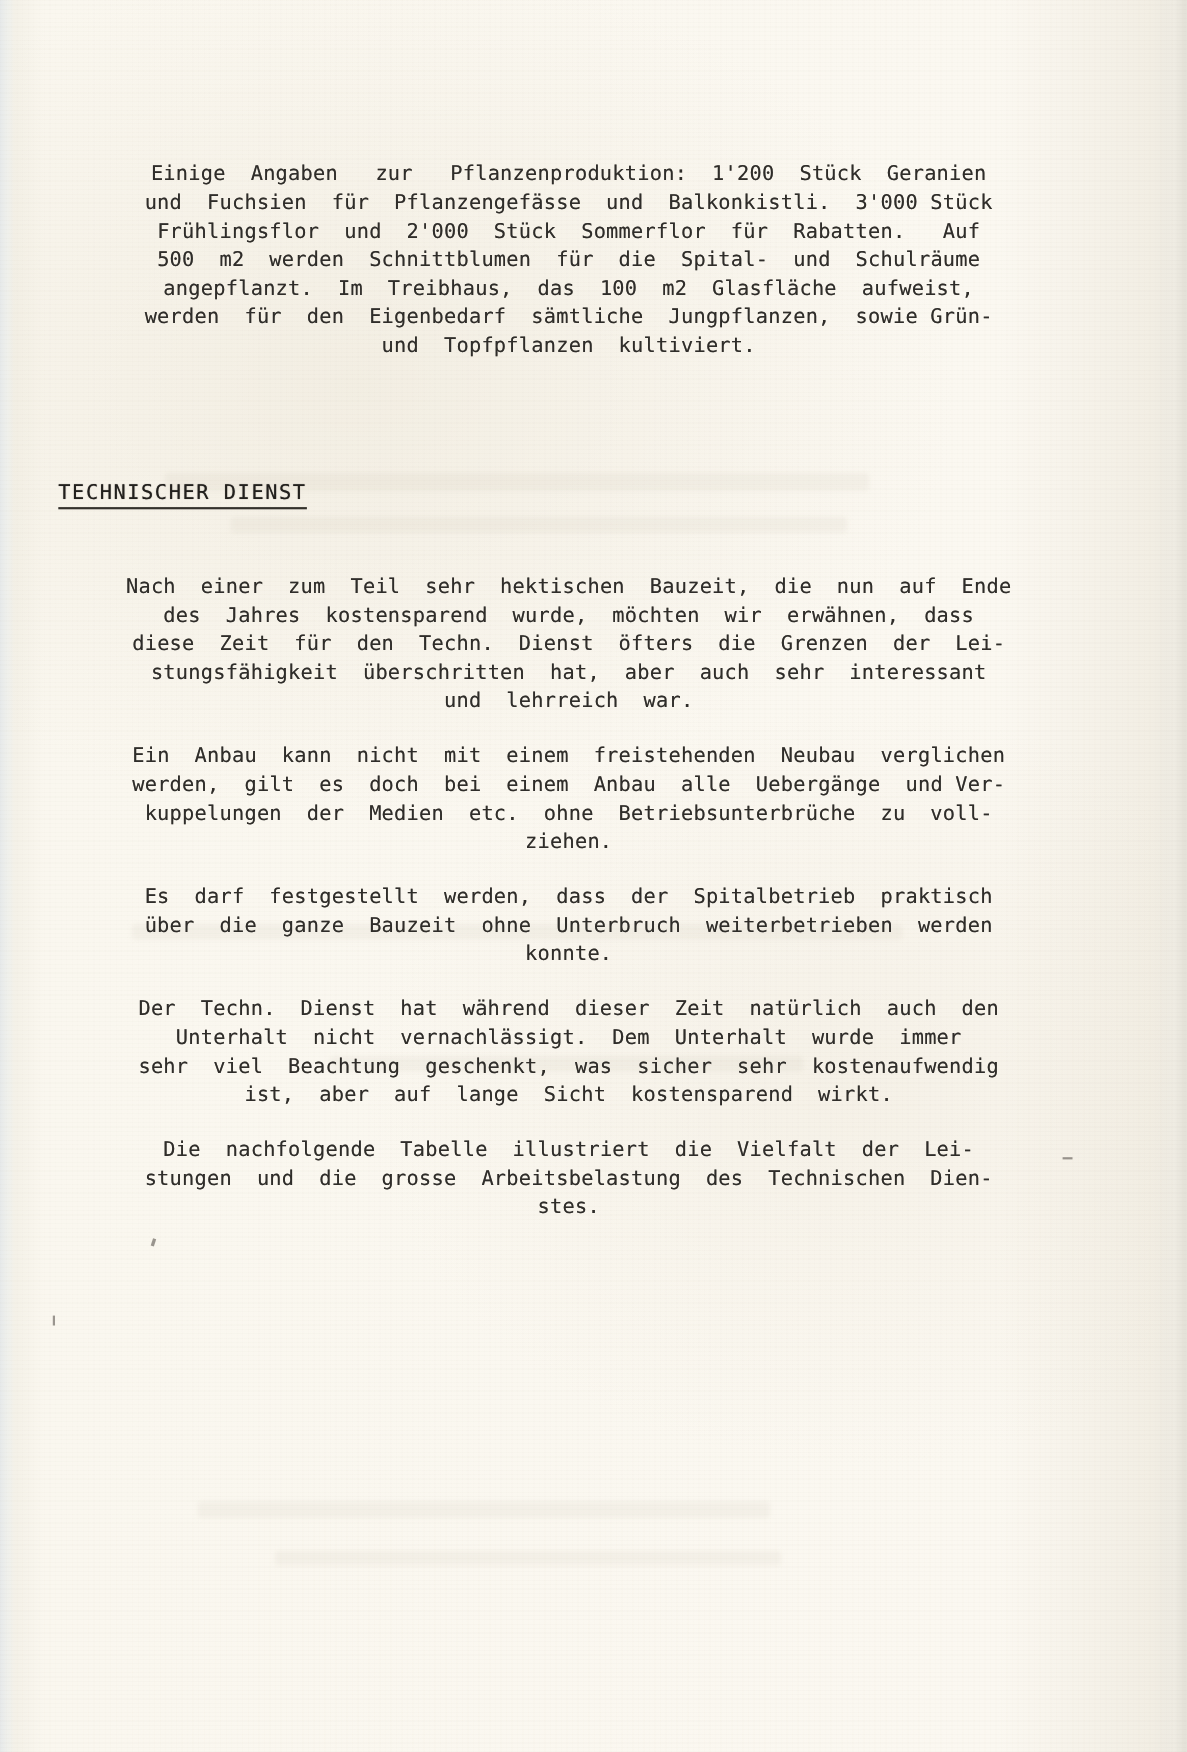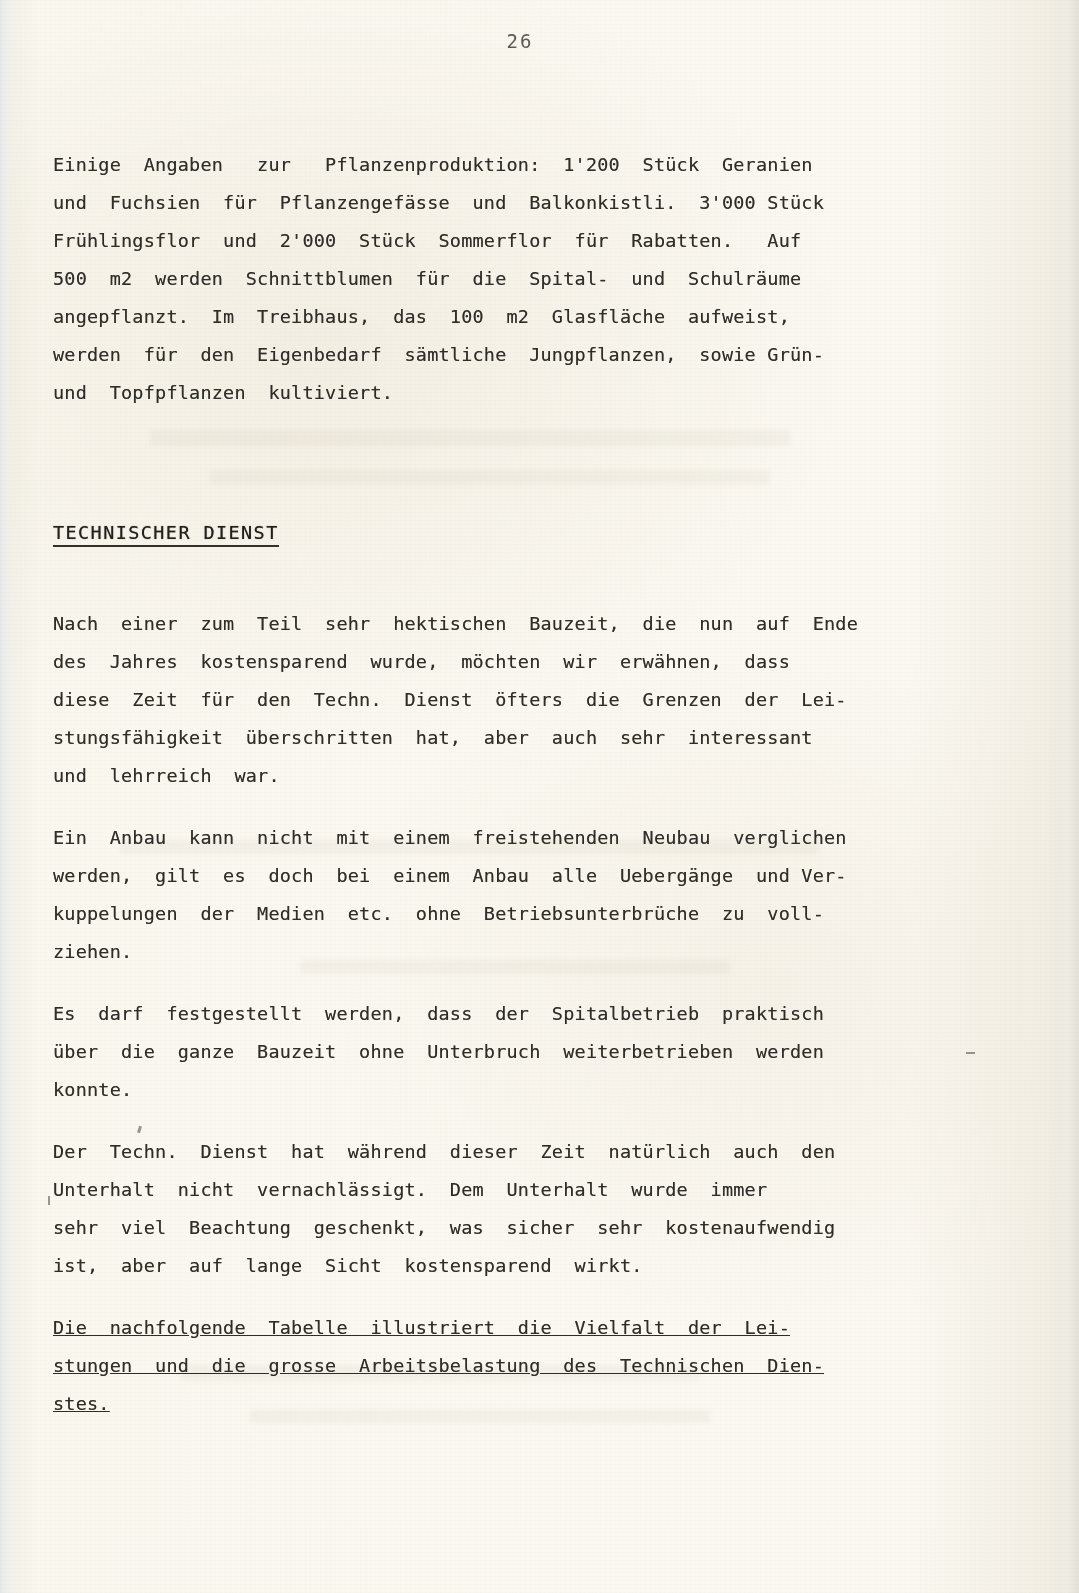--- a/index.html
+++ b/index.html
@@ -69,28 +69,29 @@
 
   .content {
     position: absolute;
     left: 53px;
     top: 146px;
     width: 928px;
   }
 
   .para {
     font-size: 18.5px;
-    line-height: 38px;
+    line-height: 26px;
     color: #2f2d2a;
     margin: 0 0 24px 0;
     letter-spacing: .2px;
     white-space: pre-wrap;
     text-shadow: 0 0 .6px rgba(60,56,50,.55);
+    text-align: center;
   }
-  .para.tight { margin-bottom: 16px; text-decoration: underline; }
+  .para.tight { margin-bottom: 16px; }
   .gap-md { height: 58px; }
   .gap-lg { height: 86px; }
 
   .heading {
     font-size: 18.5px;
     font-weight: normal;
     letter-spacing: 1.4px;
     color: #22201d;
     display: inline-block;
     border-bottom: 2px solid #34312c;
@@ -119,21 +120,20 @@
   <div class="bleed" style="left:210px;  top:470px;  width:560px; height:14px;"></div>
   <div class="bleed" style="left:120px;  top:840px;  width:700px; height:14px;"></div>
   <div class="bleed" style="left:300px;  top:960px;  width:430px; height:14px;"></div>
   <div class="bleed" style="left:180px;  top:1365px; width:520px; height:15px;"></div>
   <div class="bleed" style="left:250px;  top:1410px; width:460px; height:13px;"></div>
 
   <div class="artifact" style="left:138px; top:1126px; width:3px;  height:7px; transform:rotate(18deg);"></div>
   <div class="artifact" style="left:48px;  top:1196px; width:2px;  height:9px;"></div>
   <div class="artifact" style="left:966px; top:1052px; width:9px;  height:2px;"></div>
 
-  <div class="folio">26</div>
 
   <div class="content">
 
     <p class="para">Einige  Angaben   zur   Pflanzenproduktion:  1'200  Stück  Geranien
 und  Fuchsien  für  Pflanzengefässe  und  Balkonkistli.  3'000 Stück
 Frühlingsflor  und  2'000  Stück  Sommerflor  für  Rabatten.   Auf
 500  m2  werden  Schnittblumen  für  die  Spital-  und  Schulräume
 angepflanzt.  Im  Treibhaus,  das  100  m2  Glasfläche  aufweist,
 werden  für  den  Eigenbedarf  sämtliche  Jungpflanzen,  sowie Grün-
 und  Topfpflanzen  kultiviert.</p>

